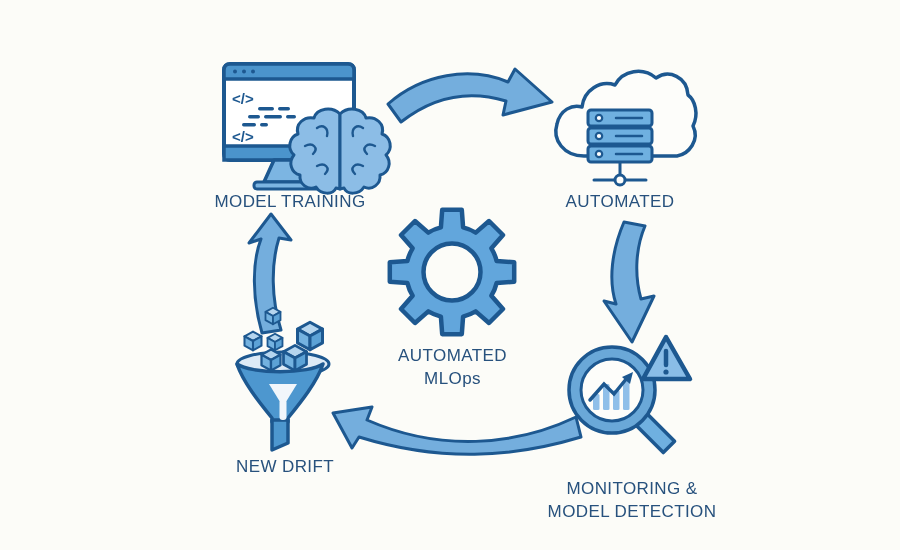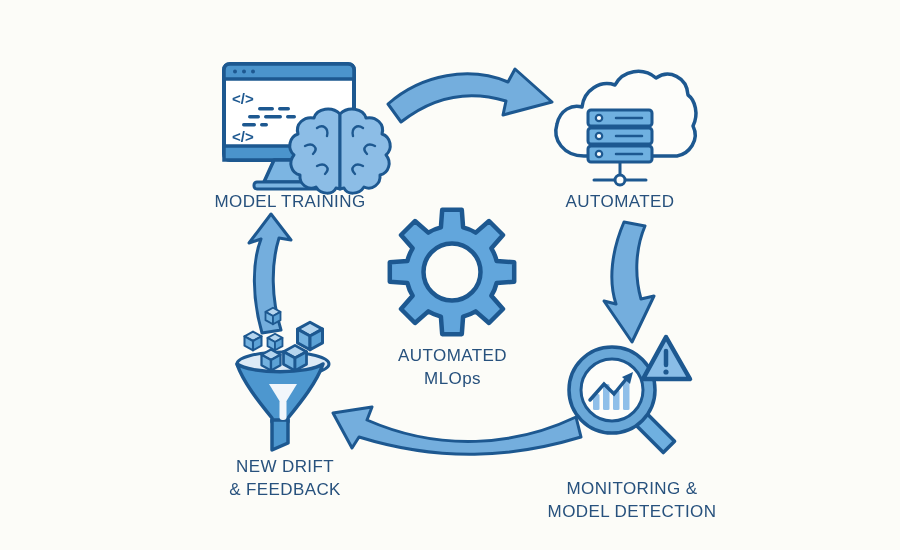--- a/index.html
+++ b/index.html
@@ -180,16 +180,15 @@
         <use href="#cube" transform="translate(38 41) scale(0.85)"></use>
         <use href="#cube" transform="translate(60 42) scale(0.75)"></use>
         <use href="#cube" transform="translate(95 36) scale(1.25)"></use>
         <use href="#cube" transform="translate(56 60) scale(0.95)"></use>
         <use href="#cube" transform="translate(80 58) scale(1.15)"></use>
       </g>
     </svg>
   </div>
   <div class="node-label" style="left:185px;top:455px;width:200px;">
     <span>NEW DRIFT</span>
-    <span>&amp; FEEDBACK</span>
   </div>
 
 </div>
 
 </body></html>

